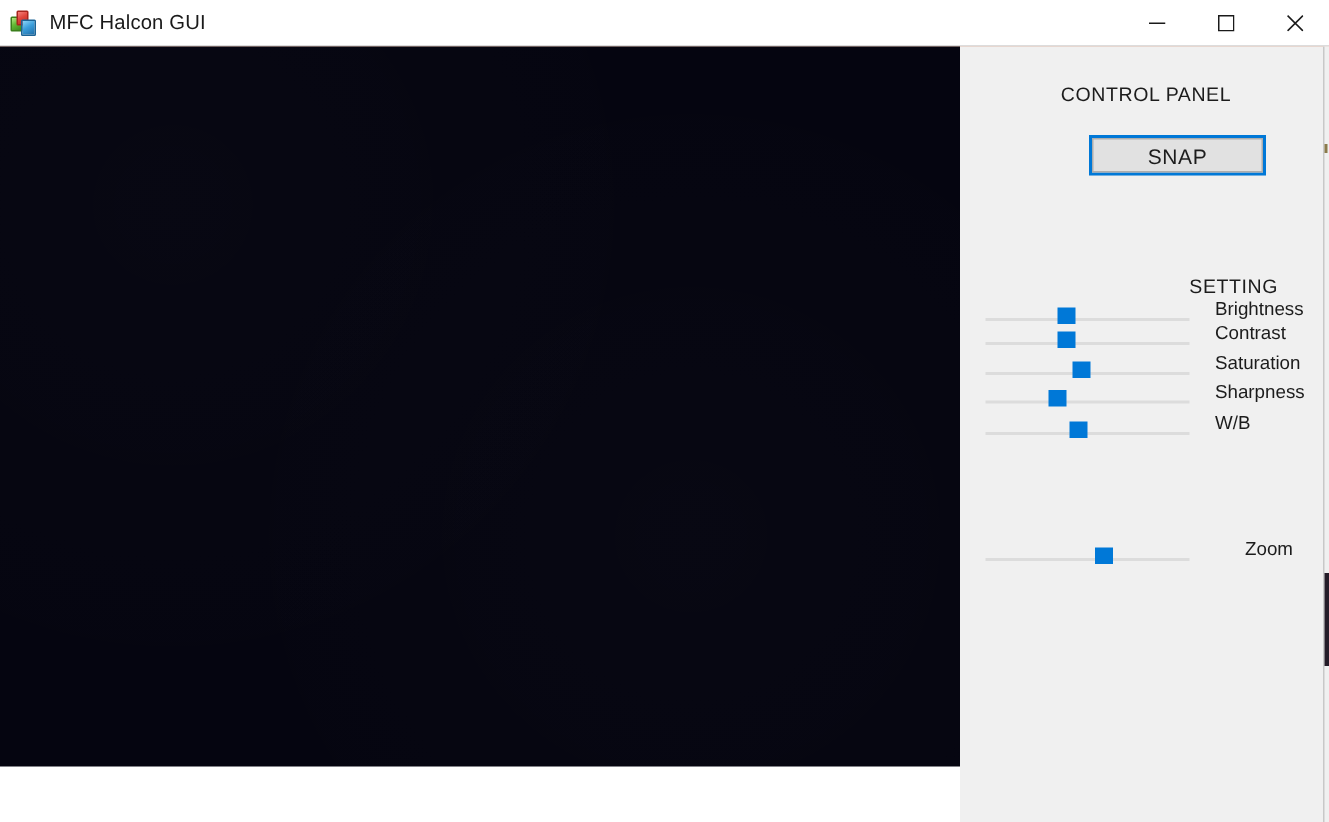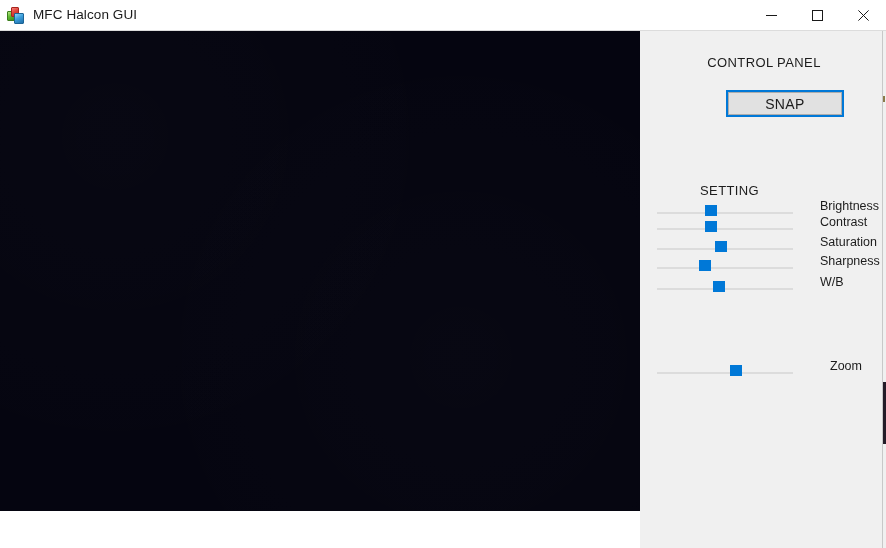--- a/index.html
+++ b/index.html
@@ -154,20 +154,21 @@
     left: 0; top: 0; right: 0; bottom: 0;
     border: 1px solid #adadad;
     pointer-events: none;
   }
 
   #setting-title {
     position: absolute;
     left: 60px;
     top: 152px;
     width: 152px;
+    text-align: right;
     font-size: 13px;
     color: #1c1c1c;
     letter-spacing: 0.4px;
   }
 
   
   #sliders {
     position: absolute;
     left: 0;
     top: 0;
@@ -197,21 +198,21 @@
   }
   .slider-thumb {
     position: absolute;
     top: 2px;
     width: 12px;
     height: 11px;
     background: #0078d7;
   }
   .slider-label {
     position: absolute;
-    left: 180px;
+    left: 170px;
     top: -4px;
     font-size: 12.5px;
     color: #1c1c1c;
     white-space: nowrap;
   }
   .slider-label.indent { left: 190px; }
 
   
   #right-scrollbar {
     position: absolute;

